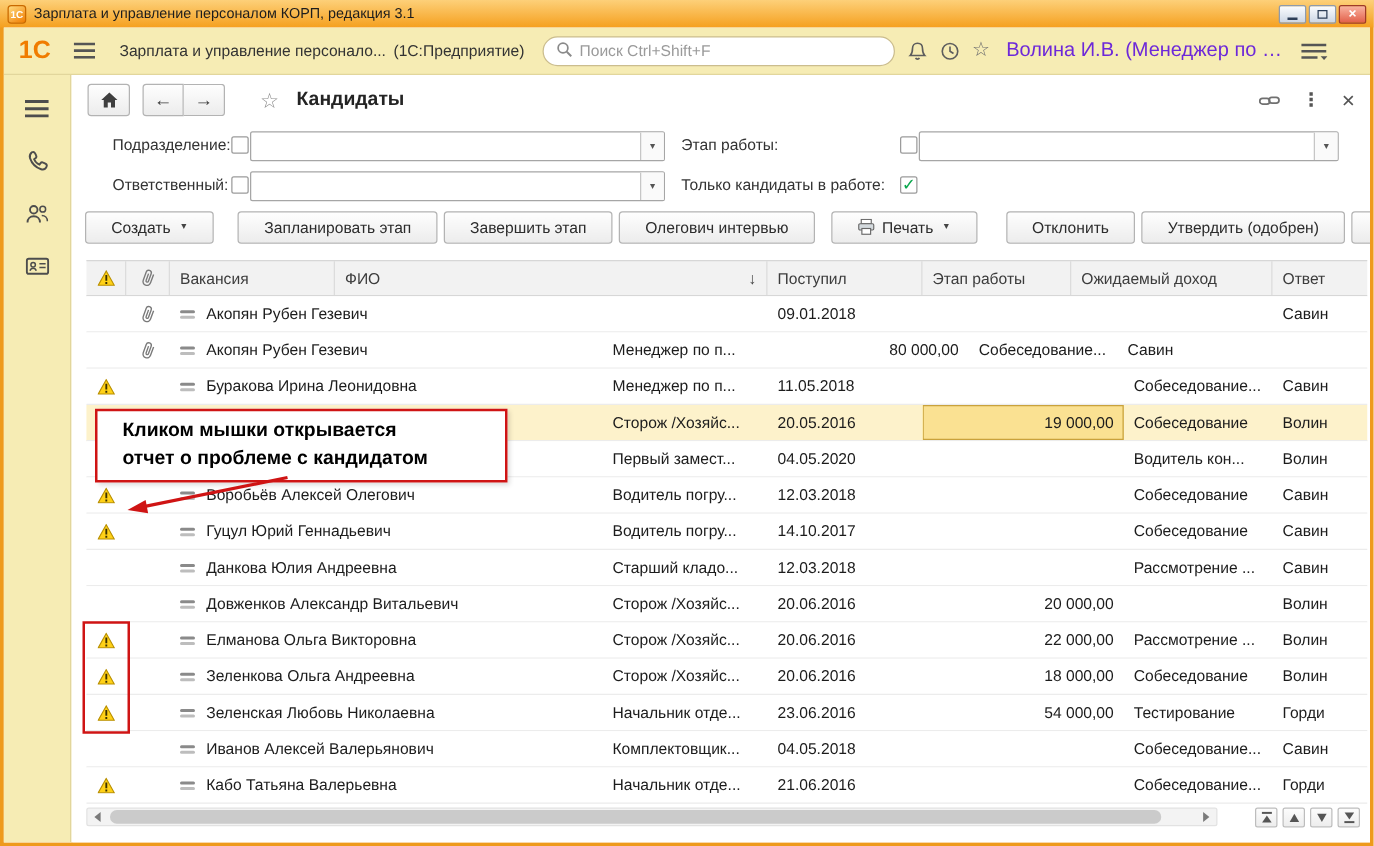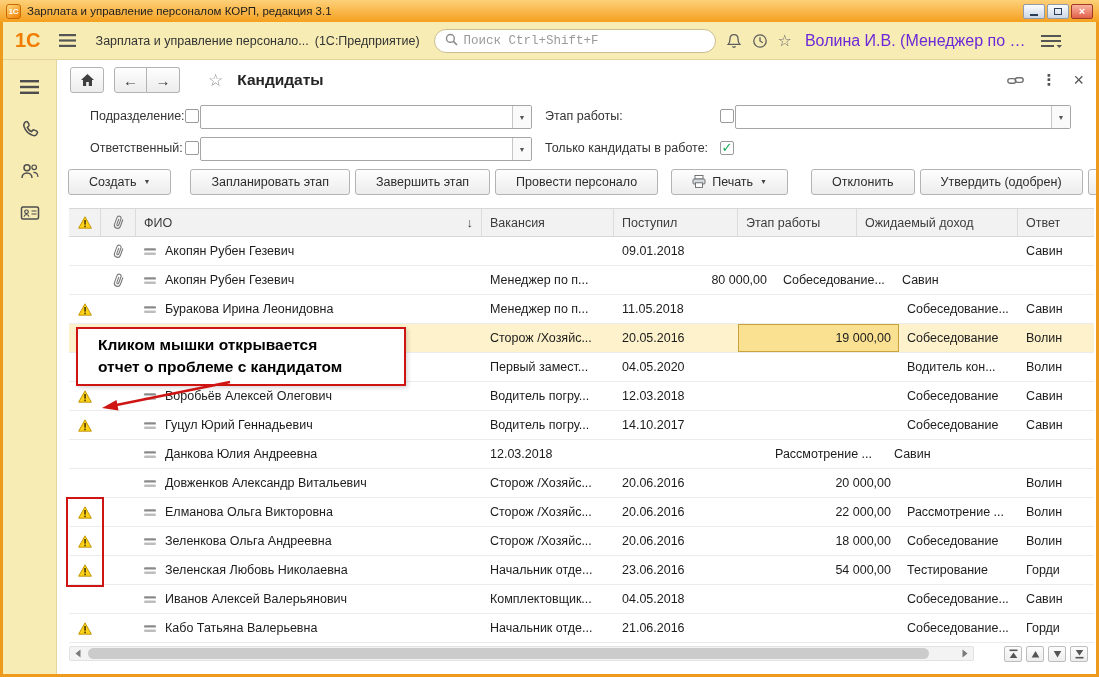--- a/index.html
+++ b/index.html
@@ -20,21 +20,21 @@
   .frame{position:absolute;left:3px;right:3px;top:22px;bottom:3px;background:#fff;overflow:hidden}
 
   
   .appbar{position:absolute;top:0;left:0;right:0;height:38px;background:#f6ecb4;border-bottom:1px solid #e2d69c;display:flex;align-items:center;padding:0 10px;white-space:nowrap}
   .logo-1c{color:#f07c00;font-weight:bold;font-size:20px;margin-left:2px}
   .icon-btn{display:flex;align-items:center;justify-content:center;cursor:pointer;flex:0 0 auto}
   .appbar .burger{margin-left:18px}
   .app-title{margin-left:20px;font-size:12.5px;color:#333;max-width:232px;overflow:hidden;text-overflow:ellipsis}
   .app-mode{margin-left:6px;font-size:12.5px;color:#333}
   .search{display:flex;align-items:center;width:282px;height:24px;background:#fff;border:1px solid #cbbd8e;border-radius:12px;padding:0 10px;gap:6px;margin-left:14px;flex:0 0 auto}
-  .search input{border:none;outline:none;flex:1;font-size:12.5px;color:#6d28d9;font-family:Liberation Mono, monospace;background:transparent}
+  .search input{border:none;outline:none;flex:1;font-size:12.5px;color:#6d28d9;font-family:Liberation Sans, sans-serif;background:transparent}
   .search input::placeholder{color:#9a9a9a}
   .appbar .rt{margin-left:10px}
   .star-glyph{font-size:16px;color:#6f6f6f;line-height:1}
   .user-name{margin-left:13px;font-size:16px;color:#6d28d9;overflow:hidden;text-overflow:ellipsis;max-width:226px}
   .svc{margin-left:10px;margin-right:2px}
 
   
   .sidebar{position:absolute;left:0;top:38px;bottom:0;width:54px;background:#f6ecb4;border-right:1px solid #e2d69c;display:flex;flex-direction:column;align-items:center;padding-top:14px;gap:16px}
   .side-btn{width:30px;height:26px;display:flex;align-items:center;justify-content:center;cursor:pointer}
 
@@ -252,21 +252,21 @@
         </span>
       </div>
 
       <div class="actionbar">
         <span class="btn">
             <span>Создать</span>
             <span class="caret">▼</span>
           </span>
         <span class="btn g1">Запланировать этап</span>
         <span class="btn">Завершить этап</span>
-        <span class="btn">Провести персонало</span>
+        <span class="btn">Олегович интервью</span>
         <span class="btn g2">
           <svg style="margin-right:6px" width="14" height="13" viewBox="0 0 14 13">
               <rect x="3" y="0.5" width="8" height="3.5" fill="#fff" stroke="#666" stroke-width="0.9"></rect>
               <rect x="1" y="4" width="12" height="5" rx="1" fill="#d4dade" stroke="#666" stroke-width="0.9"></rect>
               <rect x="3.5" y="7.8" width="7" height="4.6" fill="#fff" stroke="#666" stroke-width="0.9"></rect>
             </svg>
           <span>Печать</span>
             <span class="caret">▼</span>
         </span>
         <span class="btn g3">Отклонить</span>
@@ -284,25 +284,25 @@
                 <path d="M7 .8 L13.4 12.2 L.6 12.2 Z" fill="#ffd117" stroke="#b98f00" stroke-width="0.9"></path>
                 <rect x="6.3" y="4" width="1.5" height="4.6" fill="#3c3000"></rect>
                 <rect x="6.3" y="9.6" width="1.5" height="1.6" fill="#3c3000"></rect>
               </svg>
           </span>
           <span class="th c-clip">
             <svg width="11" height="15" viewBox="0 0 11 15" style="transform:rotate(20deg)">
                 <path d="M8.6 3.2 v7.2 a3.1 3.1 0 0 1 -6.2 0 V3.4 a2.1 2.1 0 0 1 4.2 0 v6.4 a1 1 0 0 1 -2 0 V4" fill="none" stroke="#7a7a7a" stroke-width="1.1"></path>
               </svg>
           </span>
+          <span class="th c-vac">Вакансия</span>
           <span class="th c-fio">
               <span>ФИО</span>
               <span class="sort-ind">↓</span>
             </span>
-          <span class="th c-vac">Вакансия</span>
           <span class="th c-date">Поступил</span>
           <span class="th c-stage">Этап работы</span>
           <span class="th c-inc" style="justify-content:flex-start">Ожидаемый доход</span>
           <span class="th c-resp">Ответ</span>
         </div>
         <div>
             <div class="trow">
               <span class="cell c-warn"></span>
               <span class="cell c-clip">
                 <span style="display:inline-flex;transform:rotate(20deg)">
@@ -468,20 +468,21 @@
               <span class="cell c-clip"></span>
               <span class="cell c-fio">
                 <span class="rowmark">
                   <svg width="12" height="9">
                     <rect y="1.2" width="12" height="2.4" rx="1.2" fill="#8a8a8a"></rect>
                     <rect y="5.6" width="12" height="2.4" rx="1.2" fill="#bdbdbd"></rect>
                   </svg>
                 </span>
                 <span>Данкова Юлия Андреевна</span>
               </span>
+              <span class="cell c-vac">Старший кладо...</span>
               <span class="cell c-date">12.03.2018</span>
               <span class="cell c-inc"></span>
               <span class="cell c-stage">Рассмотрение ...</span>
               <span class="cell c-resp">Савин</span>
             </div>
             <div class="trow">
               <span class="cell c-warn"></span>
               <span class="cell c-clip"></span>
               <span class="cell c-fio">
                 <span class="rowmark">

